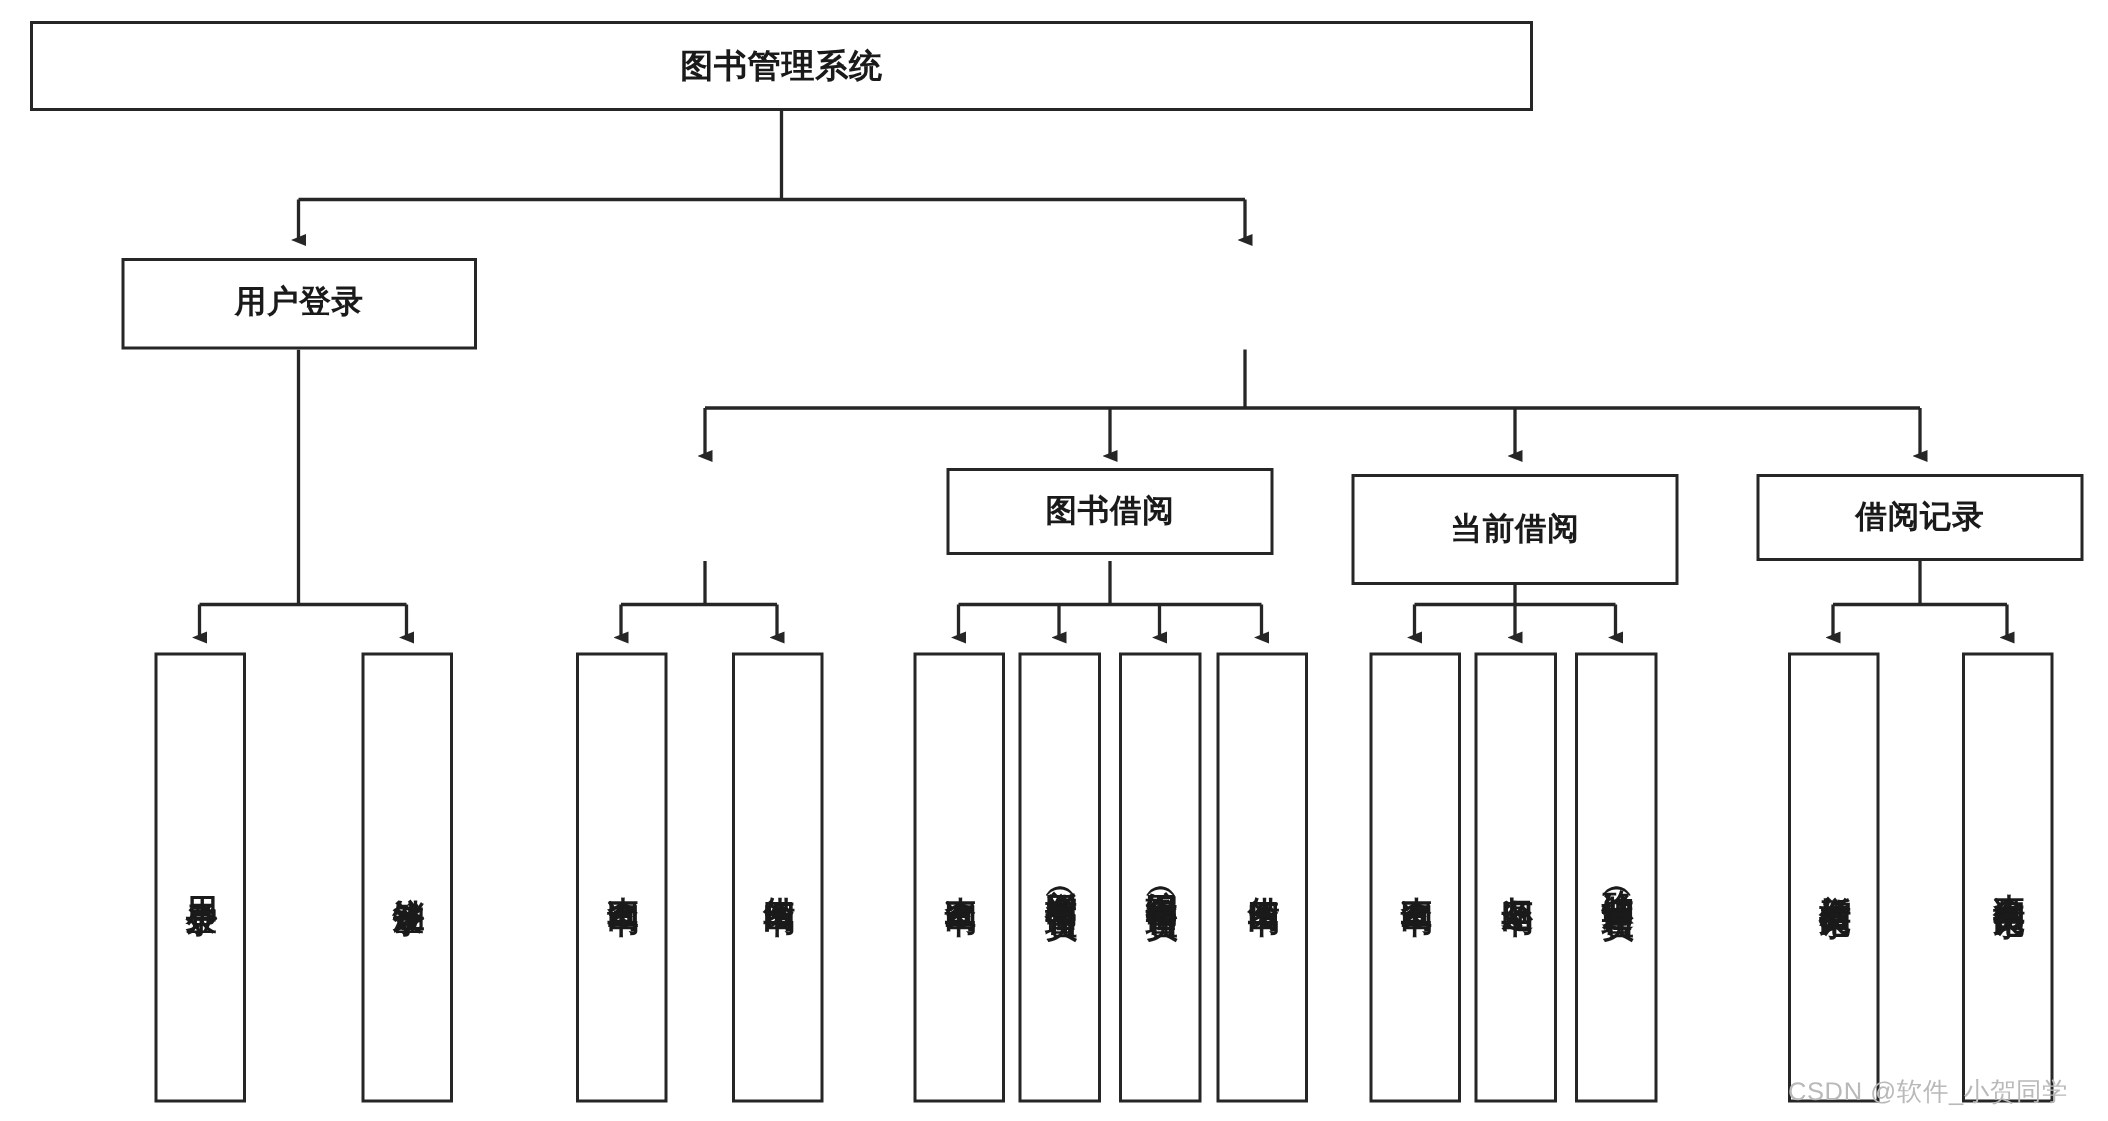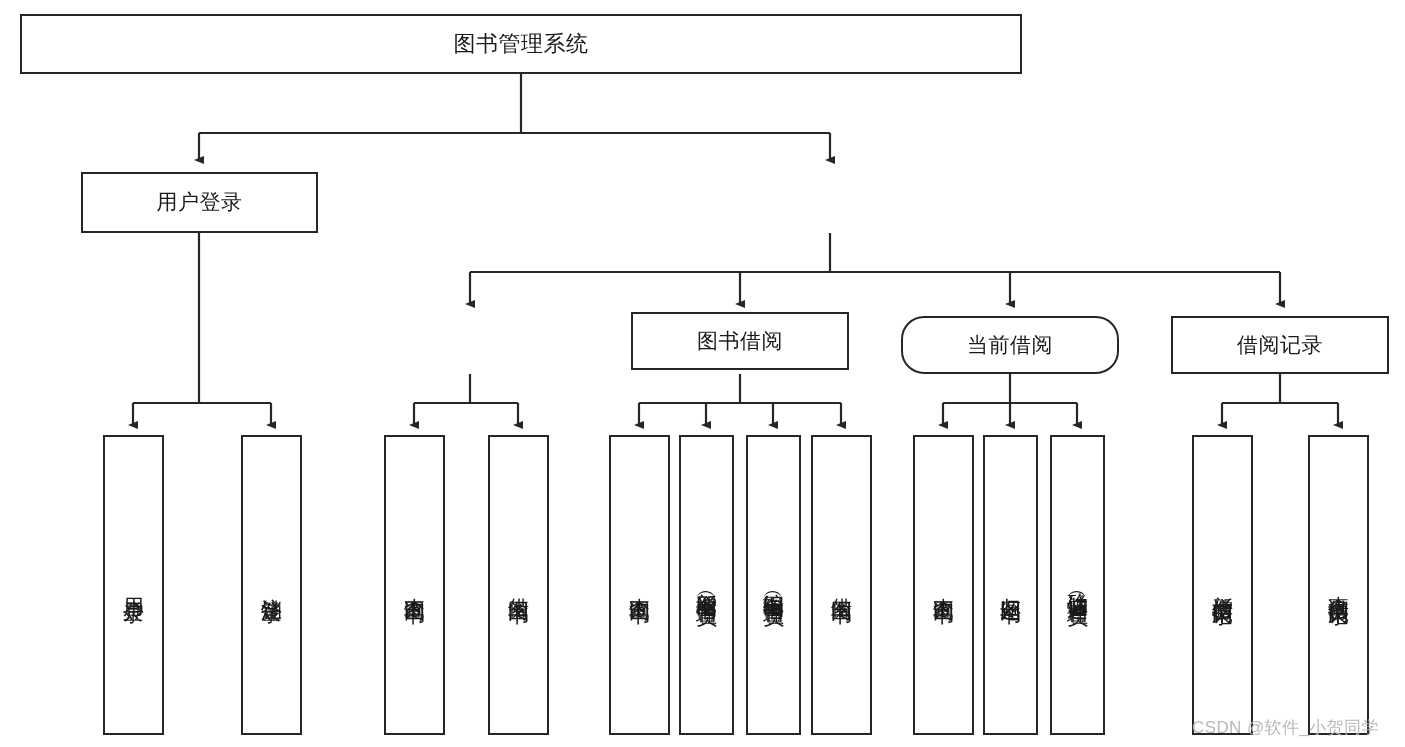--- a/index.html
+++ b/index.html
@@ -34,20 +34,21 @@
     display: flex;
     align-items: center;
     justify-content: center;
     color: #1a1a1a;
   }
   .node .lbl {
     display: block;
     text-align: right;
     line-height: 1.18;
     white-space: nowrap;
+    font-weight: bold;
   }
   
   .node.horiz .lbl {
     font-size: 21px;
     letter-spacing: 0.5px;
   }
   .node.root .lbl {
     font-size: 22px;
   }
   
@@ -130,21 +131,21 @@
     <span class="lbl">图书管理系统</span>
   </div>
 
   <div class="node horiz" style="left:81px; top:172px; width:237px; height:61px;">
     <span class="lbl">用户登录</span>
   </div>
 
   <div class="node horiz" style="left:631px; top:312px; width:218px; height:58px;">
     <span class="lbl">图书借阅</span>
   </div>
-  <div class="node horiz" style="left:901px; top:316px; width:218px; height:58px;border-radius:23px;">
+  <div class="node horiz" style="left:901px; top:316px; width:218px; height:74px;">
     <span class="lbl">当前借阅</span>
   </div>
   <div class="node horiz" style="left:1171px; top:316px; width:218px; height:58px;">
     <span class="lbl">借阅记录</span>
   </div>
 
   <div class="node vert" style="left:103px; top:435px; width:61px; height:300px;">
     <span class="lbl">用户登录</span>
   </div>
   <div class="node vert" style="left:241px; top:435px; width:61px; height:300px;">

